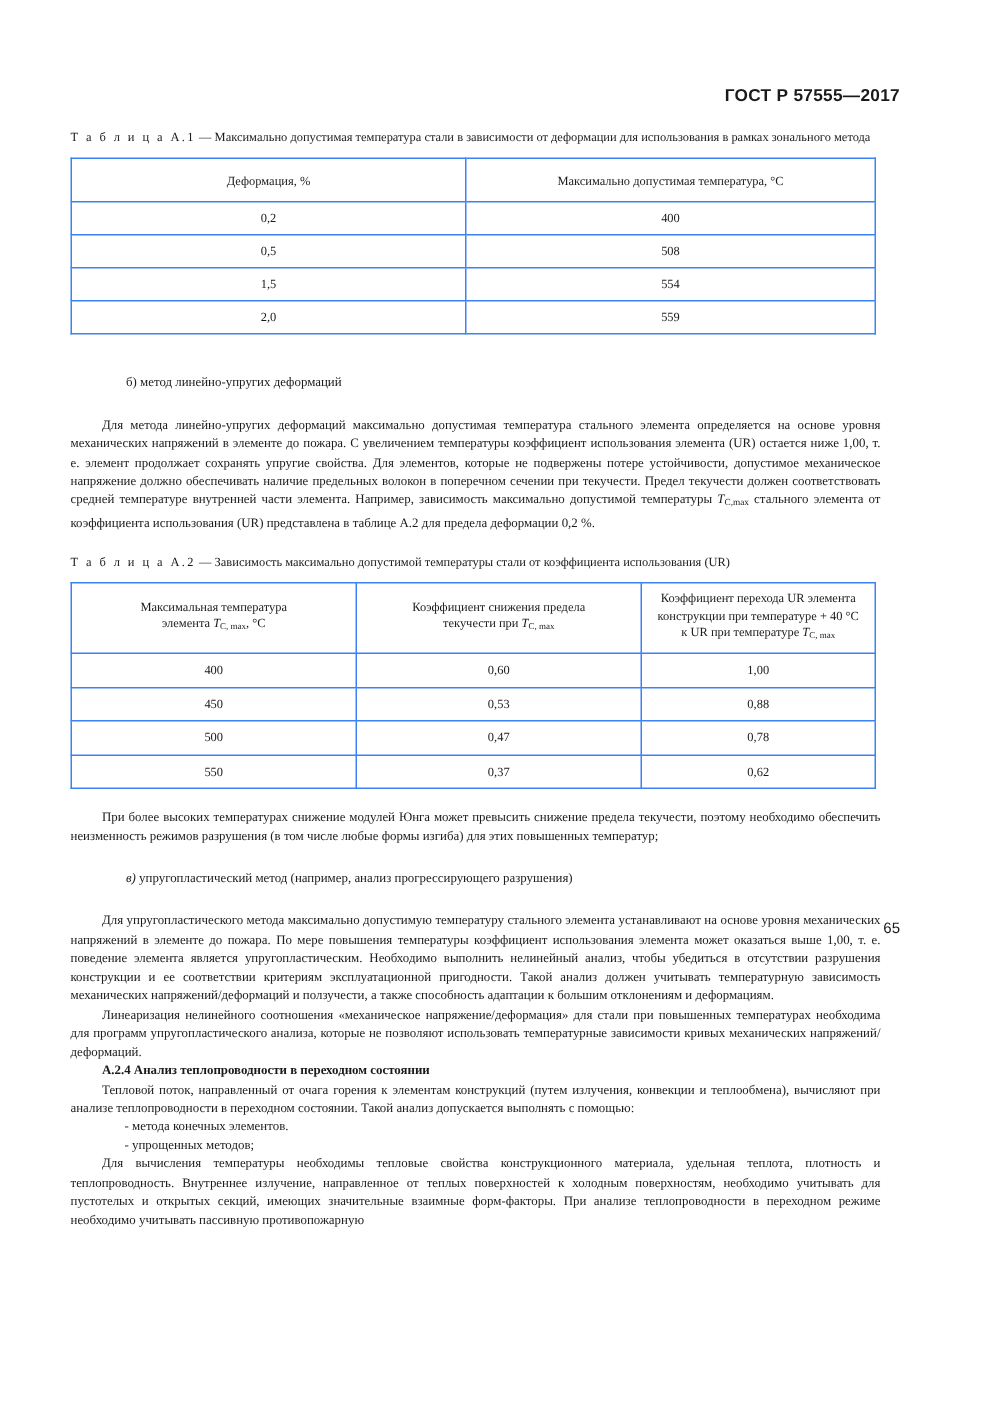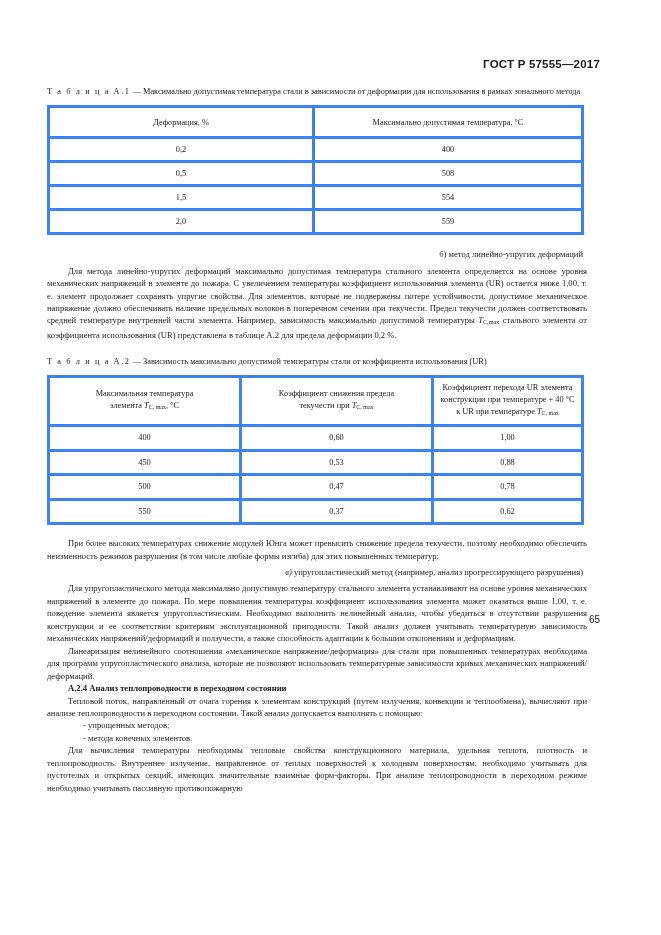--- a/index.html
+++ b/index.html
@@ -56,23 +56,22 @@
     line-height: 12.45px;
     text-align: justify;
     margin: 0;
     text-indent: 21px;
     color: #1a1a1a;
     hyphens: manual;
   }
   p.sub {
     font-size: 8.6px;
     line-height: 12.45px;
-    margin: 4px;
+    margin: 16px;
     text-indent: 21px;
-    text-align: right;
   }
   p.heading {
     font-size: 8.6px;
     line-height: 12.45px;
     margin: 0;
     text-indent: 21px;
     font-weight: bold;
   }
   p.dash {
     font-size: 8.6px;
@@ -90,21 +89,21 @@
     font-style: normal;
   }
   
   table.doc {
     border-collapse: collapse;
     width: 537px;
     table-layout: fixed;
     margin: 0;
   }
   table.doc td, table.doc th {
-    border: 3px solid #3b82f6;
+    border: 1px solid #3b82f6;
     font-weight: normal;
     font-size: 8.3px;
     line-height: 11.4px;
     text-align: center;
     vertical-align: middle;
     padding: 0;
     color: #1a1a1a;
   }
   table.doc thead th {
     height: 24px;
@@ -222,21 +221,21 @@
 
     <div class="gap12"></div>
 
     <p class="body">При более высоких температурах снижение модулей Юнга может превысить снижение предела текучести, поэтому необходимо обеспечить неизменность режимов разрушения (в том числе любые формы изгиба) для этих повышенных температур;</p>
     <p class="sub"><span class="ital">в)</span><span> упругопластический метод (например, анализ прогрессирующего разрушения)</span></p>
     <p class="body">Для упругопластического метода максимально допустимую температуру стального элемента устанавливают на основе уровня механических напряжений в элементе до пожара. По мере повышения температуры коэффициент использования элемента может оказаться выше 1,00, т. е. поведение элемента является упругопластическим. Необходимо выполнить нелинейный анализ, чтобы убедиться в отсутствии разрушения конструкции и ее соответствии критериям эксплуатационной пригодности. Такой анализ должен учитывать температурную зависимость механических напряжений/деформаций и ползучести, а также способность адаптации к большим отклонениям и деформациям.</p>
     <p class="body">Линеаризация нелинейного соотношения «механическое напряжение/деформация» для стали при повышенных температурах необходима для программ упругопластического анализа, которые не позволяют использовать температурные зависимости кривых механических напряжений/деформаций.</p>
 
     <p class="heading">А.2.4 Анализ теплопроводности в переходном состоянии</p>
     <p class="body">Тепловой поток, направленный от очага горения к элементам конструкций (путем излучения, конвекции и теплообмена), вычисляют при анализе теплопроводности в переходном состоянии. Такой анализ допускается выполнять с помощью:</p>
+    <p class="dash">- метода конечных элементов.</p>
     <p class="dash">- упрощенных методов;</p>
-    <p class="dash">- метода конечных элементов.</p>
     <p class="body">Для вычисления температуры необходимы тепловые свойства конструкционного материала, удельная теплота, плотность и теплопроводность. Внутреннее излучение, направленное от теплых поверхностей к холодным поверхностям, необходимо учитывать для пустотелых и открытых секций, имеющих значительные взаимные форм-факторы. При анализе теплопроводности в переходном режиме необходимо учитывать пассивную противопожарную</p>
 
   </div>
 
   <div class="pagenum">65</div>
 
 </div>
 
 </body></html>

